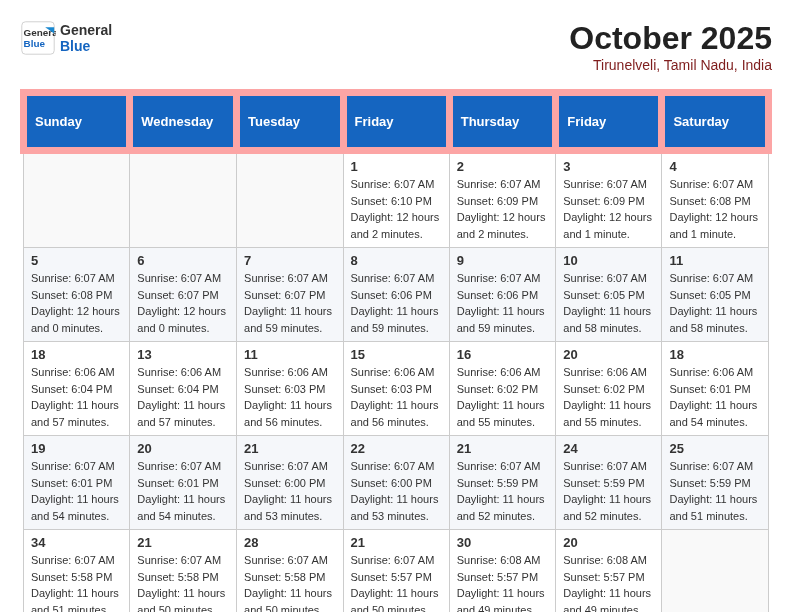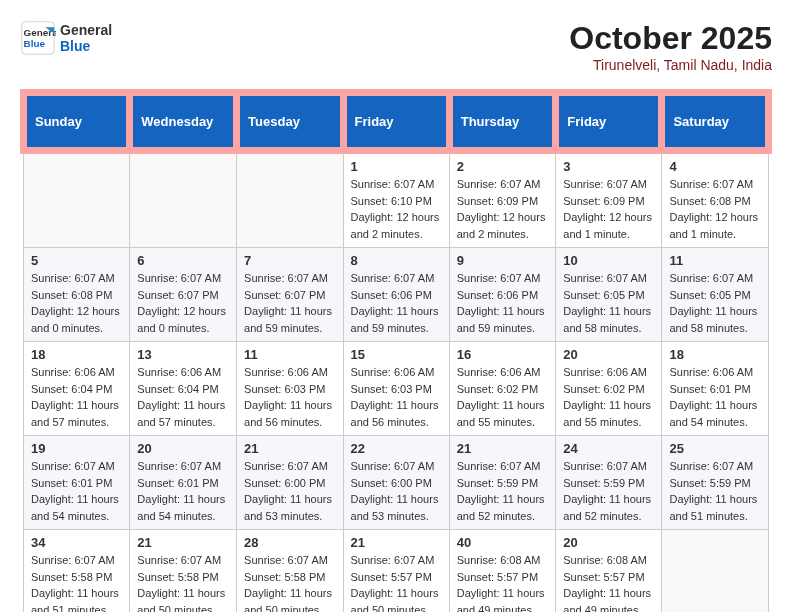--- a/index.html
+++ b/index.html
@@ -320,21 +320,21 @@
 and 50 minutes.</div>
         </td>
         <td>
           <span class="day-number">21</span>
           <div class="day-info" style="white-space: pre-line;">Sunrise: 6:07 AM
 Sunset: 5:57 PM
 Daylight: 11 hours
 and 50 minutes.</div>
         </td>
         <td>
-          <span class="day-number">40</span>
+          <span class="day-number">30</span>
           <div class="day-info" style="white-space: pre-line;">Sunrise: 6:08 AM
 Sunset: 5:57 PM
 Daylight: 11 hours
 and 49 minutes.</div>
         </td>
         <td>
           <span class="day-number">20</span>
           <div class="day-info" style="white-space: pre-line;">Sunrise: 6:08 AM
 Sunset: 5:57 PM
 Daylight: 11 hours

